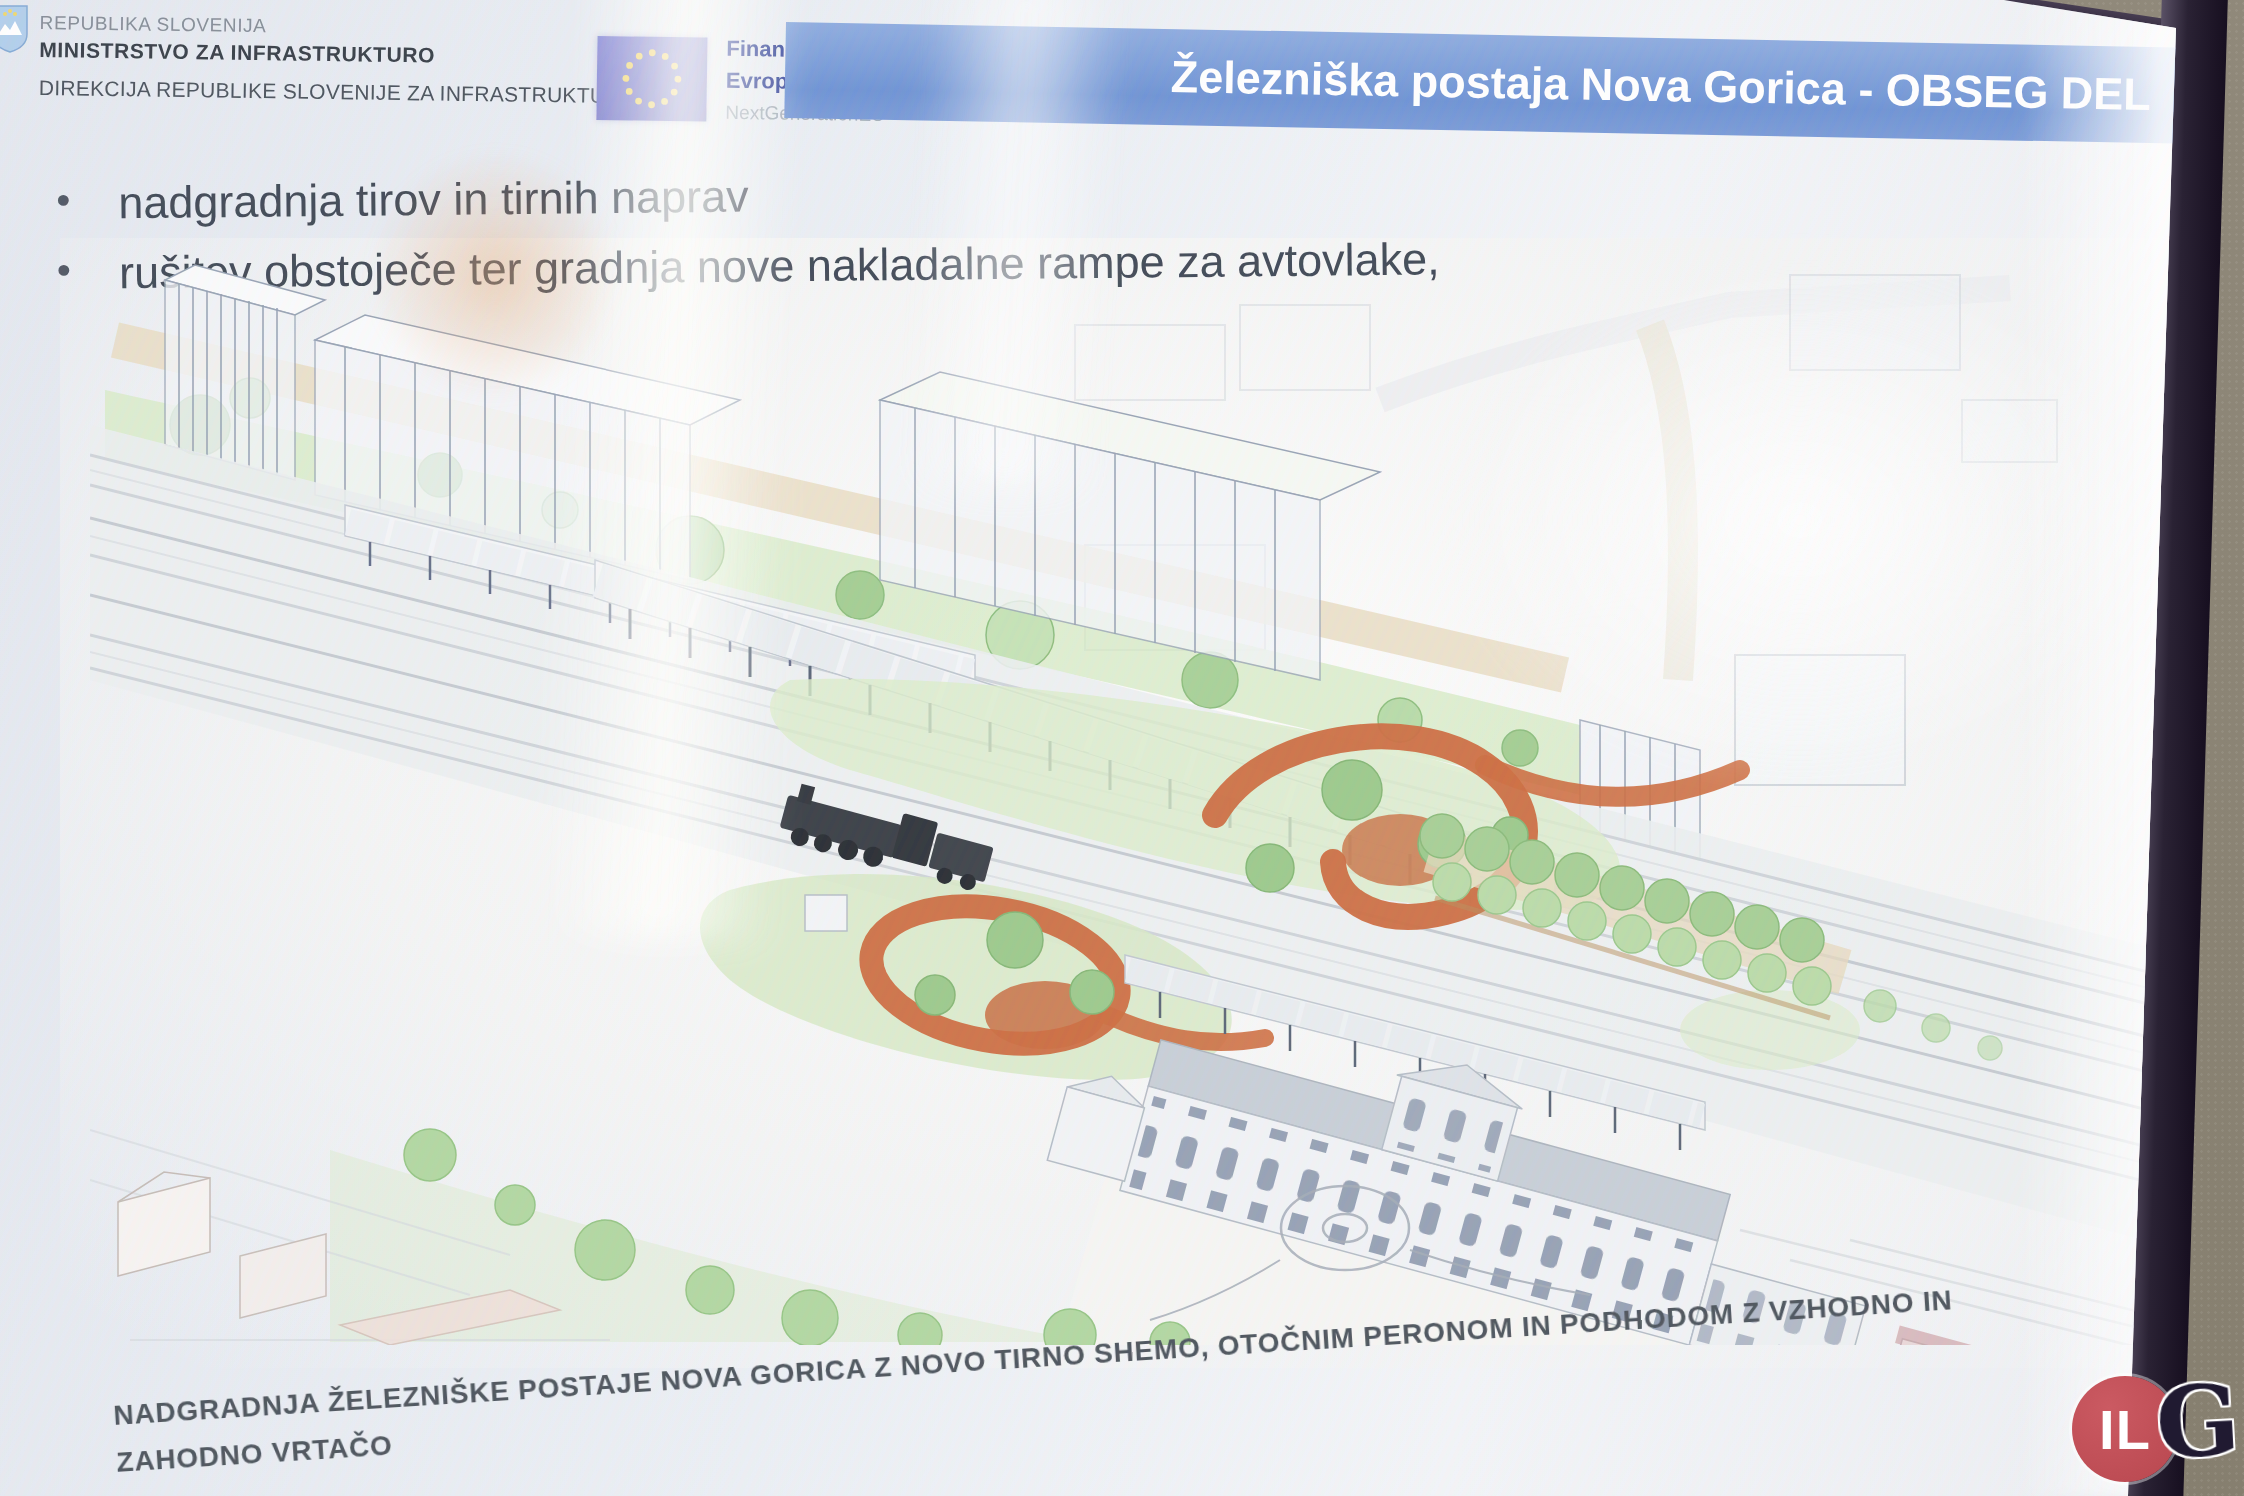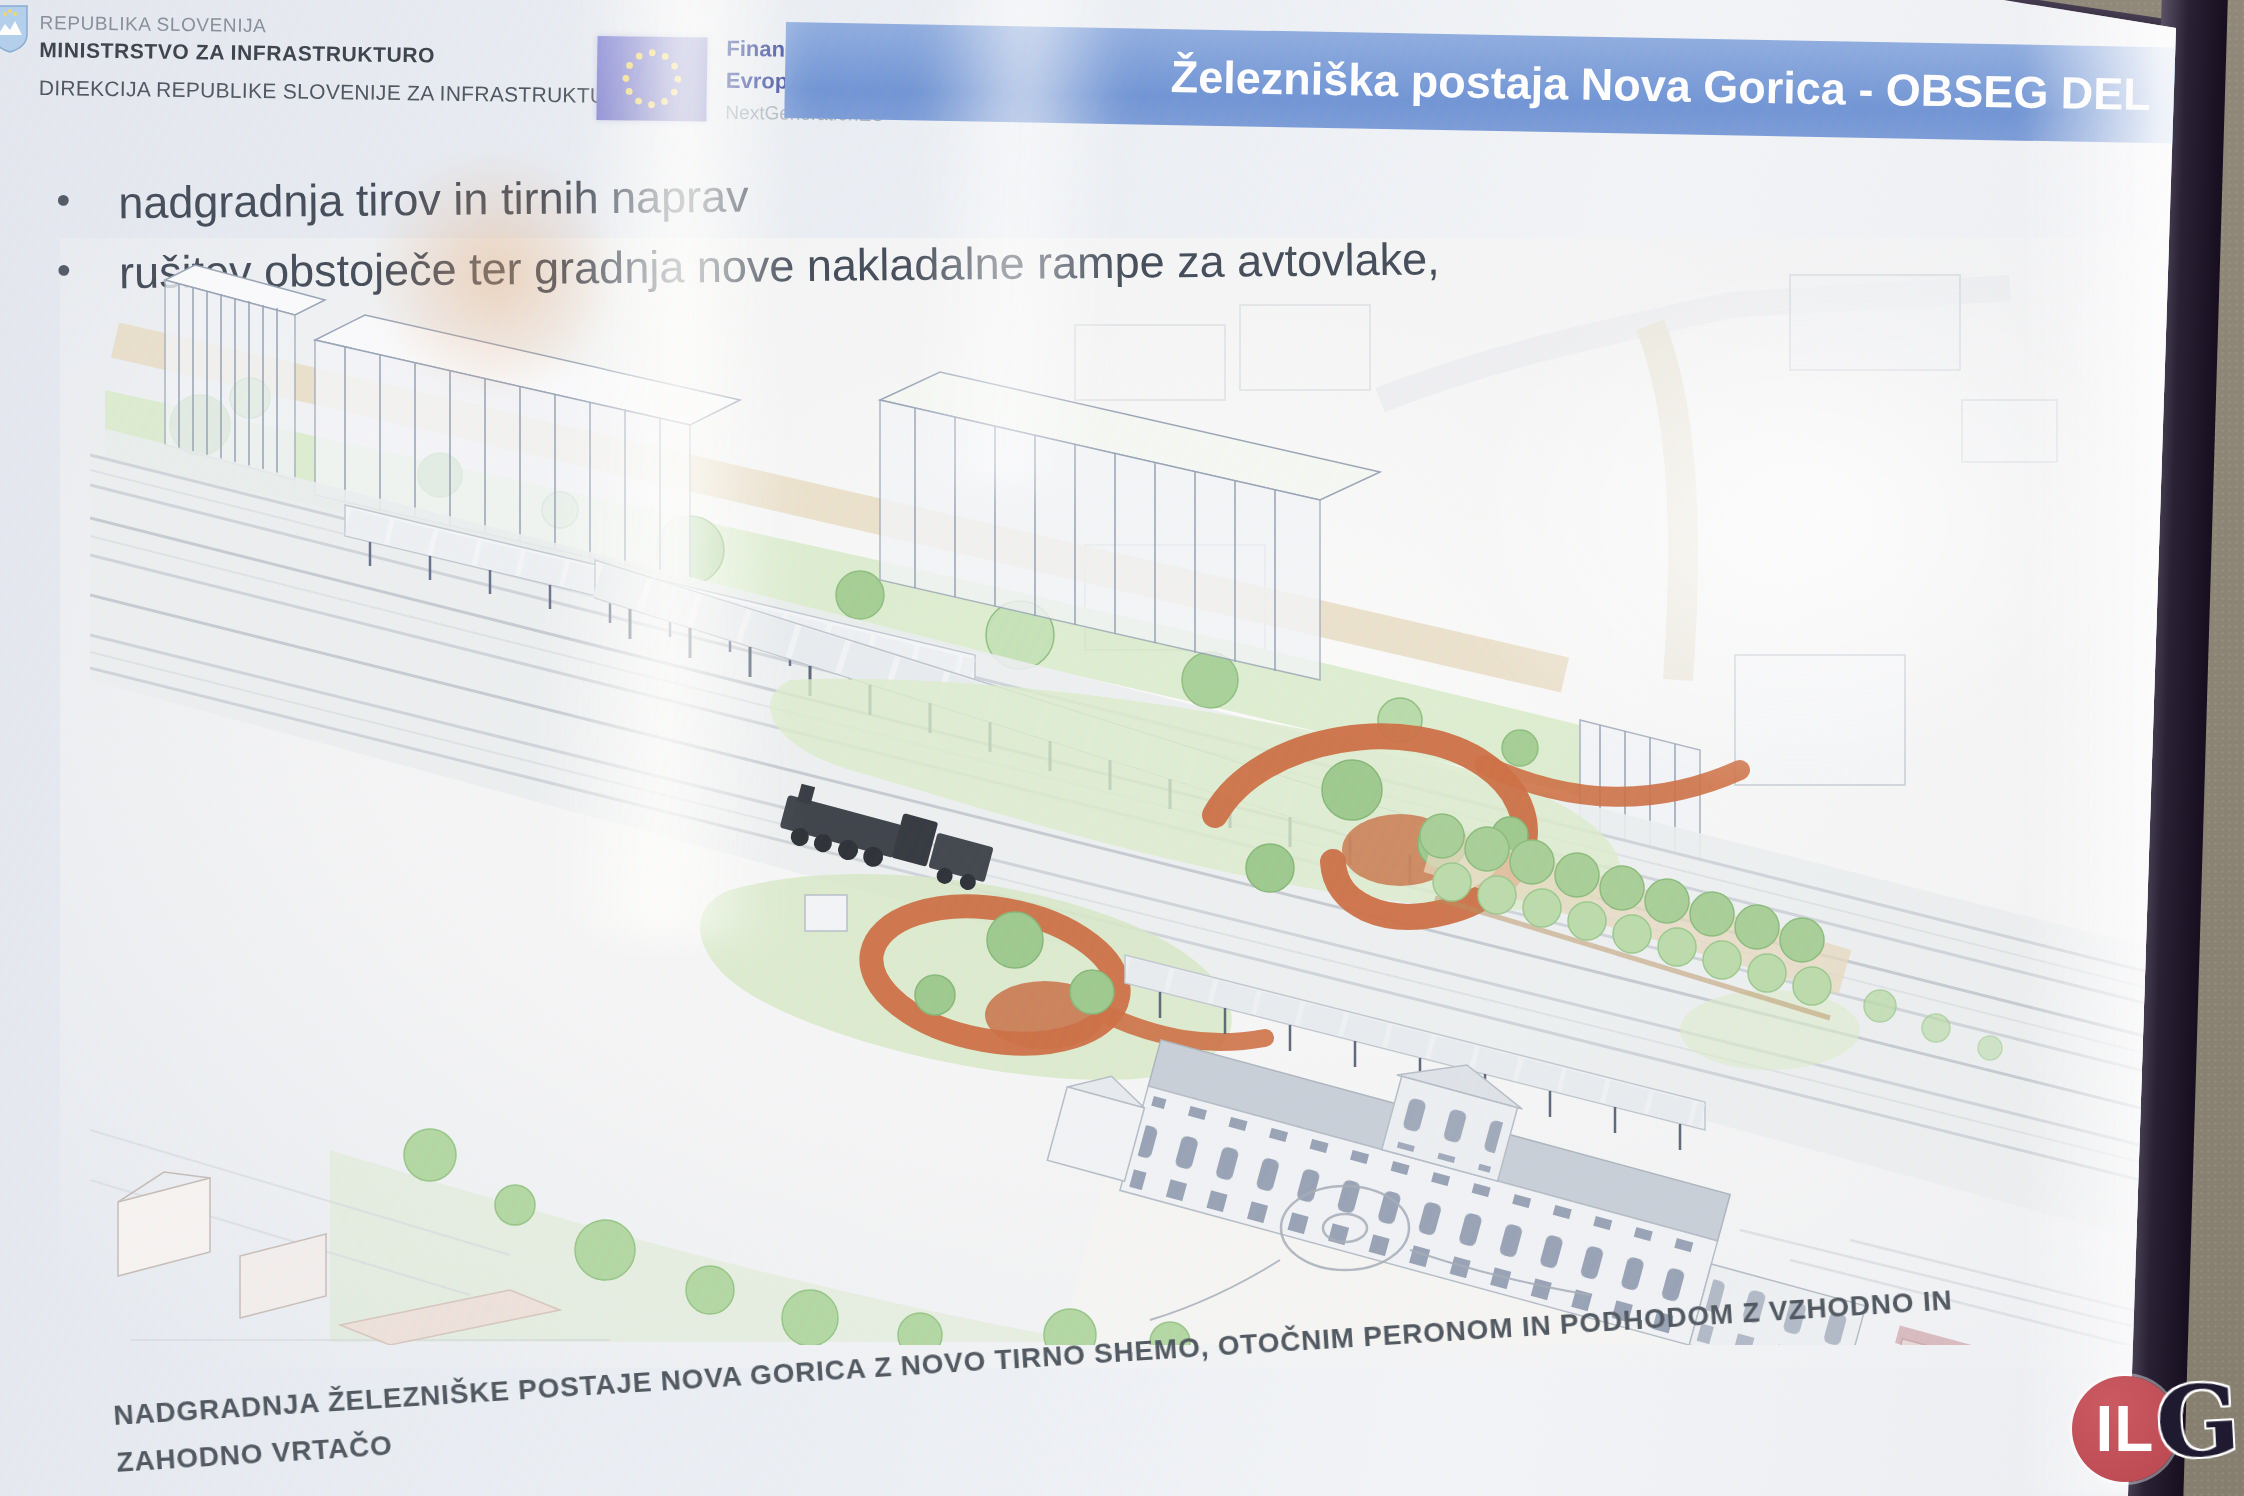--- a/index.html
+++ b/index.html
@@ -73,21 +73,21 @@
     filter:blur(14px);}
   .glare-right{left:2020px;top:0;width:190px;height:1496px;
     background:linear-gradient(to right,rgba(255,255,255,0),rgba(255,255,255,.9) 75%);
     filter:blur(6px);}
   
   .wm{position:absolute;z-index:10;}
   .badge{left:2072px;top:1376px;width:106px;height:106px;border-radius:50%;
     background:radial-gradient(circle at 35% 30%,#cb5a62,#b8474f);
     box-shadow:0 0 0 3px rgba(255,255,255,.4);
     display:flex;align-items:center;justify-content:center;}
-  .badge span{color:#fff;font-weight:bold;font-size:64px;letter-spacing:1px;}
+  .badge span{color:#fff;font-weight:bold;font-size:56px;letter-spacing:1px;}
   .glyph{left:2156px;top:1364px;font-family:"DejaVu Serif",serif;font-weight:bold;
     font-size:98px;color:#201a31;transform:rotate(-3deg);
     text-shadow:2px 0 0 #fff,-2px 0 0 #fff,0 2px 0 #fff,0 -2px 0 #fff,
       2px 2px 0 #fff,-2px 2px 0 #fff,2px -2px 0 #fff,-2px -2px 0 #fff;}
 </style>
 </head>
 <body>
 
 <div class="photo">
 

